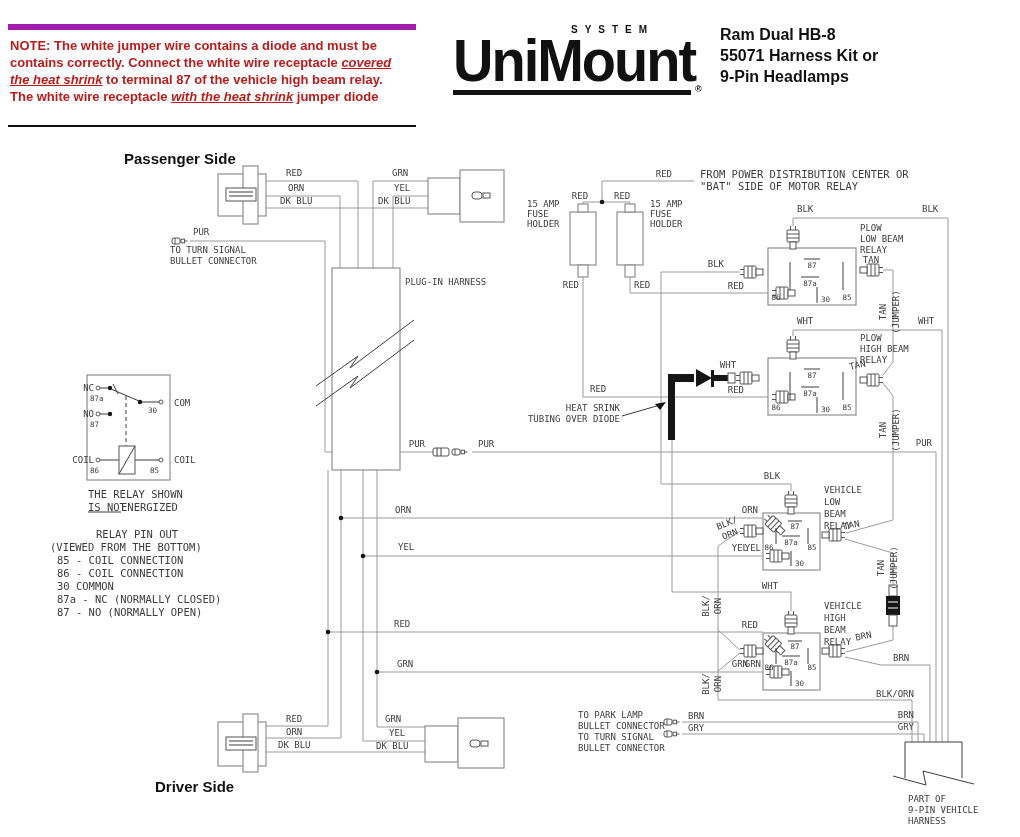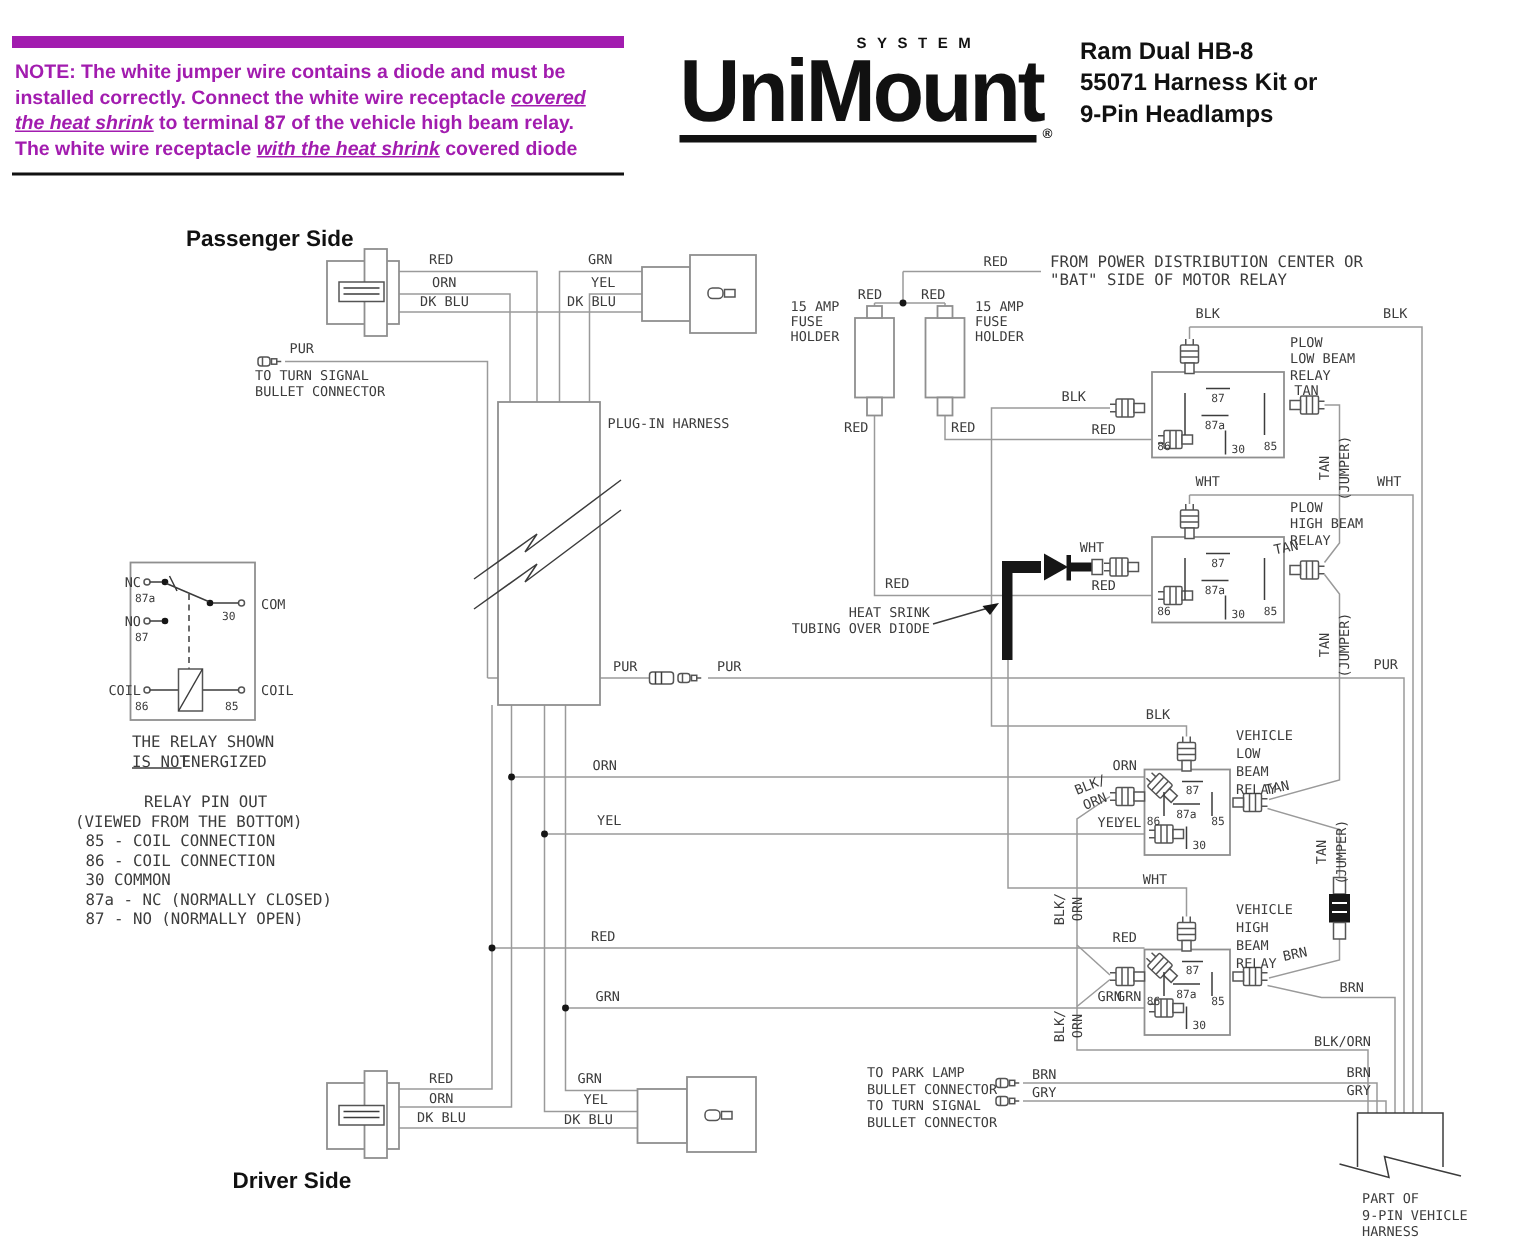--- a/index.html
+++ b/index.html
@@ -1,21 +1,21 @@
 <!DOCTYPE html>
 <html><head>
 <meta charset="utf-8">
 <style>
   html,body{margin:0;padding:0;background:#fff;}
   .page{position:relative;width:1020px;height:837px;background:#fff;overflow:hidden;
         font-family:"Liberation Sans",sans-serif;color:#111;}
   
-  .note{position:absolute;left:8px;top:24px;width:404px;border-top:8px solid #a21caf;
-        border-bottom:2px solid #111;padding:7px 2px 8px 2px;font-size:13px;font-weight:bold;
-        line-height:17px;color:#a21caf;}
+  .note{position:absolute;left:8px;top:24px;width:404px;border-top:6px solid #a21caf;
+        border-bottom:2px solid #111;padding:7px 2px 20px 2px;font-size:13px;font-weight:bold;
+        line-height:17px;color:#b91c1c;}
   .note .u{font-style:italic;text-decoration:underline;}
   .logo{position:absolute;left:453px;top:18px;width:280px;height:90px;}
   .logo .system{position:absolute;left:118px;top:6px;font-size:10px;font-weight:bold;
         letter-spacing:7px;color:#111;}
   .logo .brand{position:absolute;left:0;top:8px;font-size:56px;font-weight:bold;
         letter-spacing:-2px;color:#111;transform:scaleY(1.05);transform-origin:left top;}
   .logo .bar{position:absolute;left:0;top:72px;width:238px;height:5px;background:#111;}
   .logo .reg{position:absolute;left:242px;top:66px;font-size:9px;font-weight:bold;}
   .title{position:absolute;left:720px;top:24px;width:300px;font-size:16px;font-weight:bold;
         line-height:21px;color:#111;}
@@ -30,23 +30,23 @@
   .dark{fill:#161616;stroke:none;}
   .thin{stroke:#3c3c3c;stroke-width:1;fill:none;}
 </style>
 </head>
 <body>
 
 <div class="page">
 
   <div class="note">
     <div><span>NOTE:  The white jumper wire contains a diode and must be</span></div>
-    <div><span>installed correctly.  Connect the white wire receptacle </span><span class="u">covered</span></div>
+    <div><span>contains correctly.  Connect the white wire receptacle </span><span class="u">covered</span></div>
     <div><span class="u">the heat shrink</span><span> to terminal 87 of the vehicle high beam relay.</span></div>
-    <div><span>The white wire receptacle </span><span class="u">with the heat shrink</span><span> covered diode</span></div>
+    <div><span>The white wire receptacle </span><span class="u">with the heat shrink</span><span> jumper diode</span></div>
   </div>
 
   <div class="logo">
     <div class="system">SYSTEM</div>
     <div class="brand">UniMount</div>
     <div class="bar"></div>
     <div class="reg">®</div>
   </div>
 
   <div class="title">

